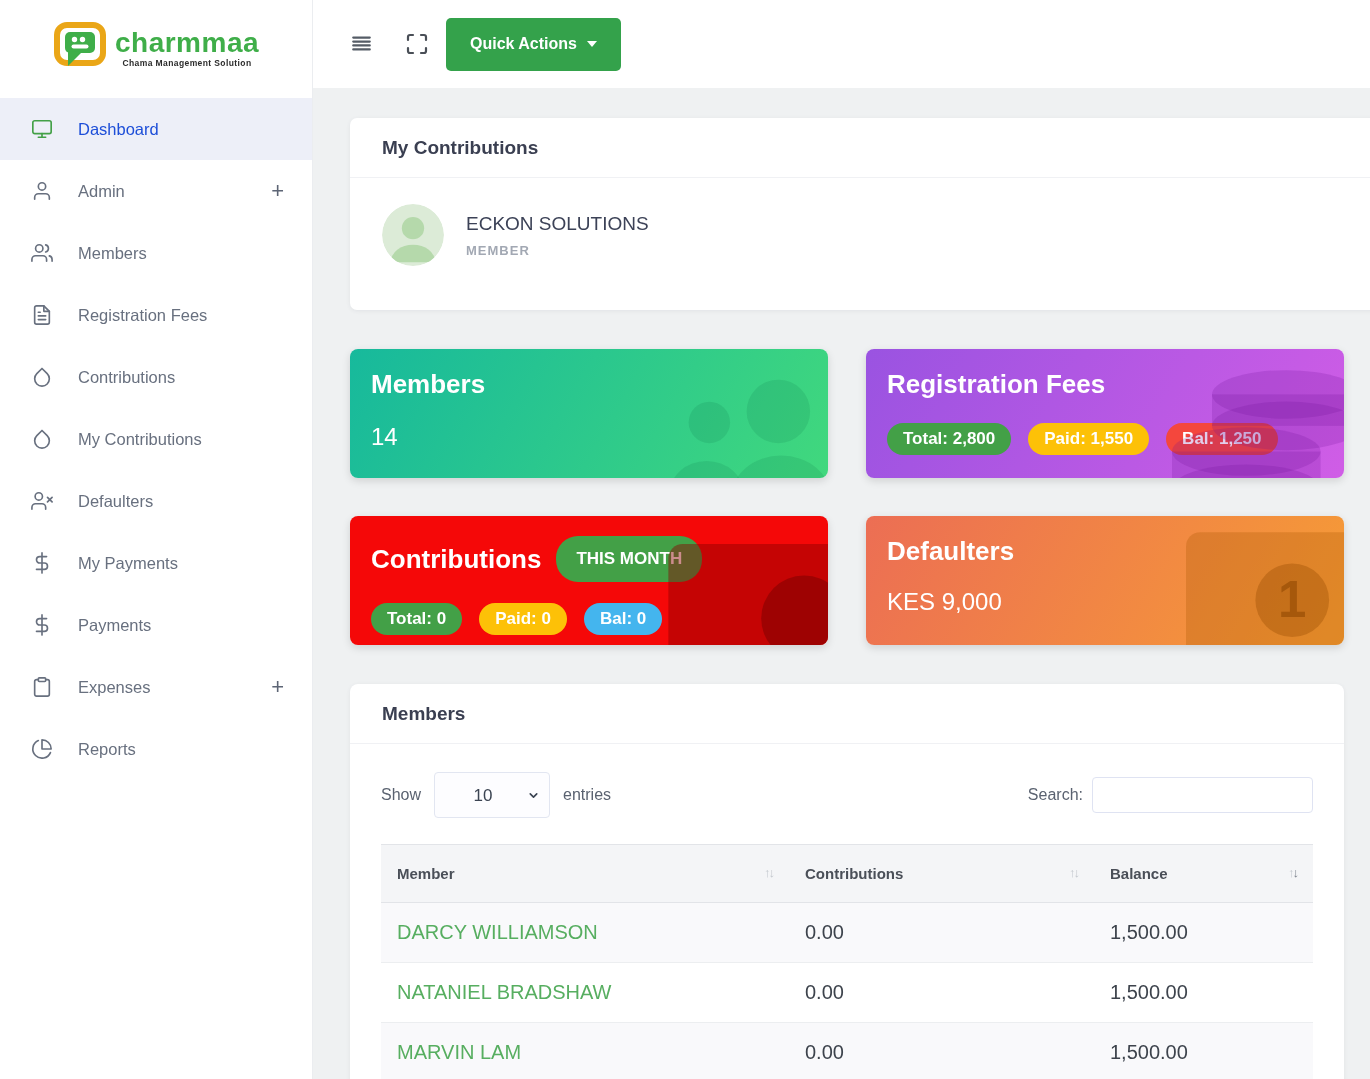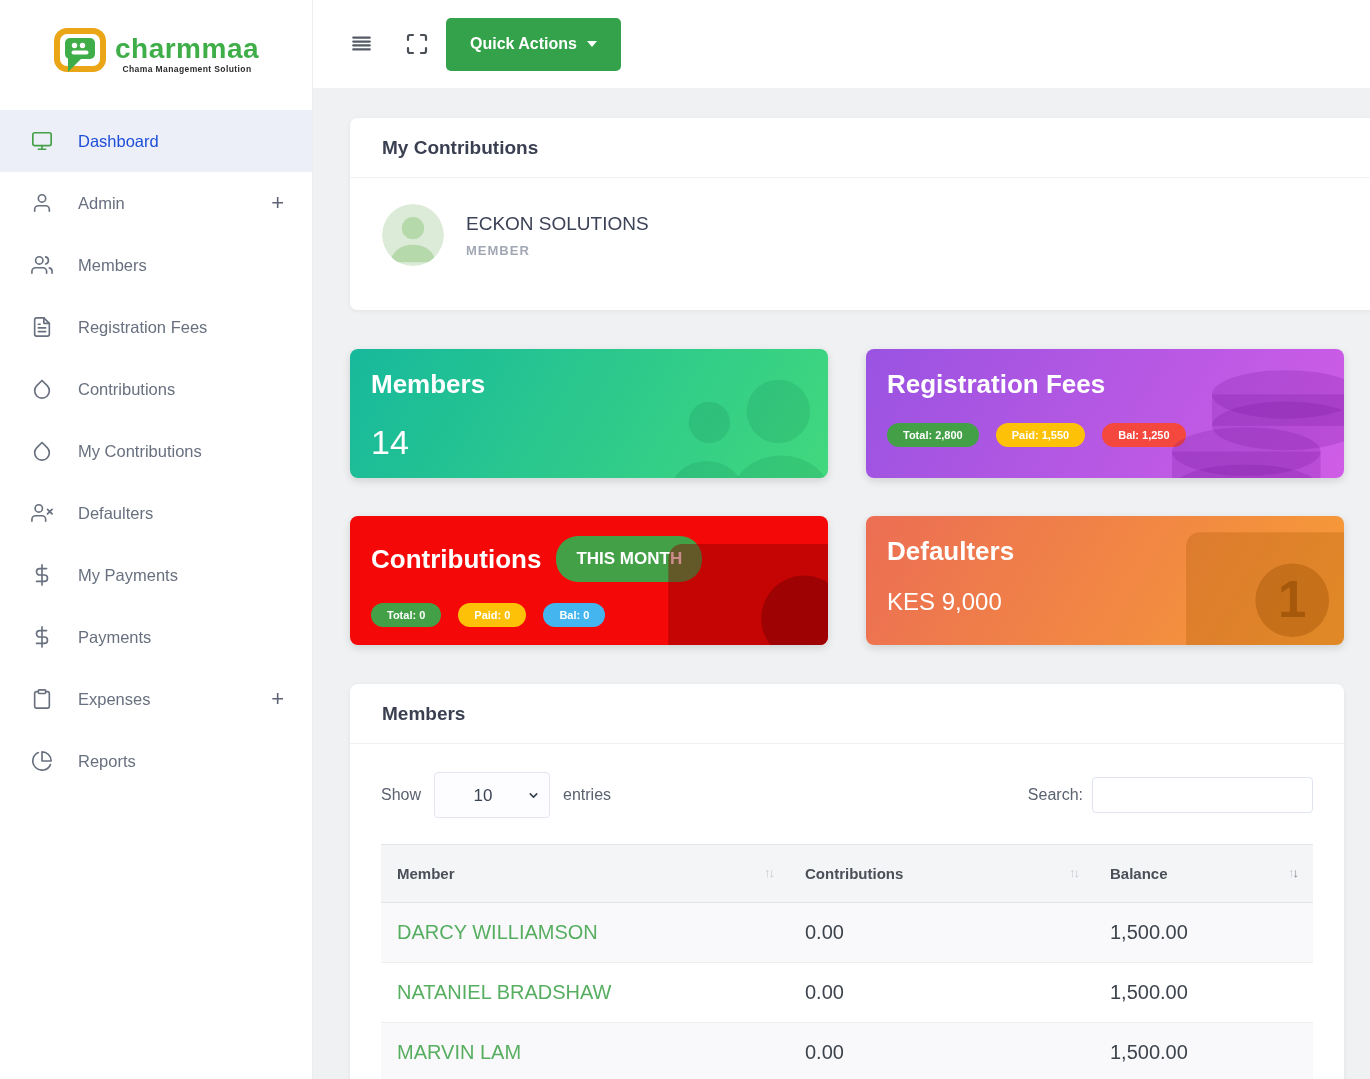--- a/index.html
+++ b/index.html
@@ -2,21 +2,21 @@
 <html><head>
 <meta charset="utf-8">
 <style>
   * { margin:0; padding:0; box-sizing:border-box; }
   html,body { width:1370px; height:1079px; overflow:hidden; }
   body { font-family:"Liberation Sans","DejaVu Sans",sans-serif; background:#eff1f2; color:#3a3f51; }
   .app { display:flex; width:1370px; height:1079px; }
 
   
   .sidebar { width:313px; flex-shrink:0; background:#fff; border-right:1px solid #ebedf0; height:100%; }
-  .logo-area { height:110px; display:flex; align-items:center; justify-content:center; gap:8px; }
+  .logo-area { height:98px; display:flex; align-items:center; justify-content:center; gap:8px; }
   .logo-text { display:flex; flex-direction:column; align-items:center; }
   .logo-name { font-size:28px; font-weight:800; color:#3fae49; letter-spacing:0.5px; line-height:26px; }
   .logo-tag  { font-size:8.5px; font-weight:700; color:#2b2b2b; letter-spacing:0.4px; margin-top:2px; }
   .nav-item { height:62px; display:flex; align-items:center; padding:0 28px 0 30px; color:#68707f; font-size:16.5px; cursor:pointer; }
   .nav-item .nicon { width:24px; height:24px; margin-right:24px; display:flex; align-items:center; justify-content:center; flex-shrink:0; }
   .nav-item svg { stroke:#68707f; }
   .nav-item.active { background:#edeff8; color:#1d4ed8; }
   .nav-item.active svg { stroke:#43a047; }
   .plus { margin-left:auto; font-size:22px; font-weight:400; color:#5d6575; }
 
@@ -39,27 +39,27 @@
   .profile-card { width:1120px; }
   .profile-body { display:flex; align-items:center; gap:22px; padding:26px 32px 44px; }
   .avatar { width:62px; height:62px; border-radius:50%; overflow:hidden; flex-shrink:0; }
   .p-name { font-size:19px; font-weight:500; color:#3c4257; margin-bottom:8px; }
   .p-role { font-size:13px; font-weight:600; color:#a2a8b3; letter-spacing:1px; }
 
   
   .stat-grid { width:994px; margin-top:39px; display:grid; grid-template-columns:478px 478px; gap:38px 38px; }
   .stat-card { height:129px; border-radius:8px; color:#fff; padding:20px 21px; position:relative; overflow:hidden; box-shadow:0 3px 8px rgba(0,0,0,.13); }
   .stat-title { font-size:26px; font-weight:700; line-height:30px; display:flex; align-items:center; }
-  .stat-value { font-size:34px; font-weight:400; margin-top:24px; }
+  .stat-value { font-size:24px; font-weight:400; margin-top:24px; }
   .sc-members { background:linear-gradient(120deg,#17b99c,#41d87d); }
   .sc-regfees { background:linear-gradient(120deg,#9a53e1,#d05de6); }
   .sc-contrib { background:#f50808; }
   .sc-default { background:linear-gradient(120deg,#ec6e54,#f69d35); }
   .badges { display:flex; gap:17px; margin-top:24px; }
-  .badge { border-radius:16px; padding:6px 16px; font-size:11px; font-weight:700; color:#fff; white-space:nowrap; }
+  .badge { border-radius:16px; padding:6px 16px; font-size:17px; font-weight:700; color:#fff; white-space:nowrap; }
   .b-green { background:#43a047; } .b-yellow { background:#fdc107; } .b-red { background:#f4473d; } .b-blue { background:#44b5ee; }
   .tag-month { background:#43a047; font-size:17px; font-weight:700; padding:8px 20px; border-radius:22px; margin-left:15px; }
   .watermark { position:absolute; pointer-events:none; }
 
   
   .table-card { width:994px; margin-top:39px; border-radius:8px 8px 0 0; min-height:420px; }
   .tc-controls { display:flex; align-items:center; padding:28px 31px 0; }
   .show-group { display:flex; align-items:center; font-size:16px; color:#5a6270; }
   .select-wrap { position:relative; margin:0 13px; }
   .select-wrap select { width:116px; height:46px; border:1px solid #e2e6f1; background:#fdfdff; border-radius:4px;

